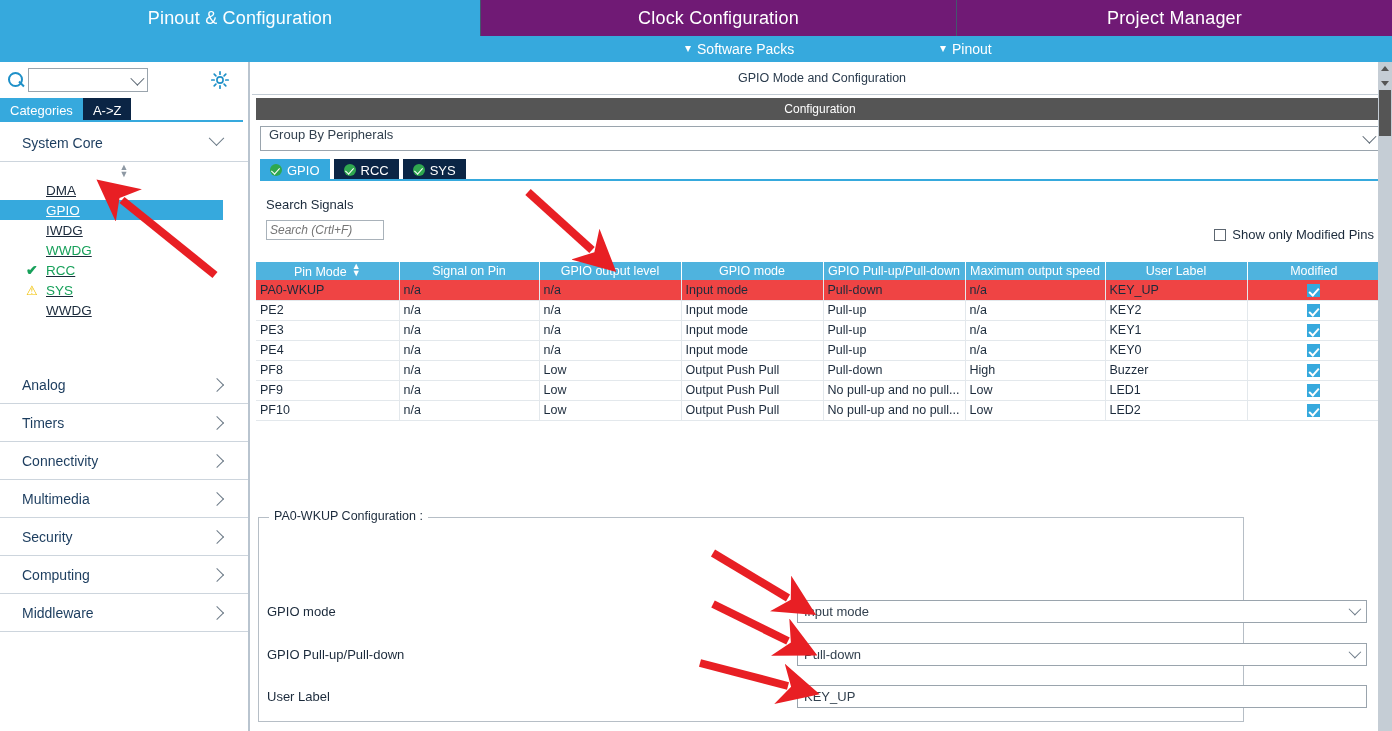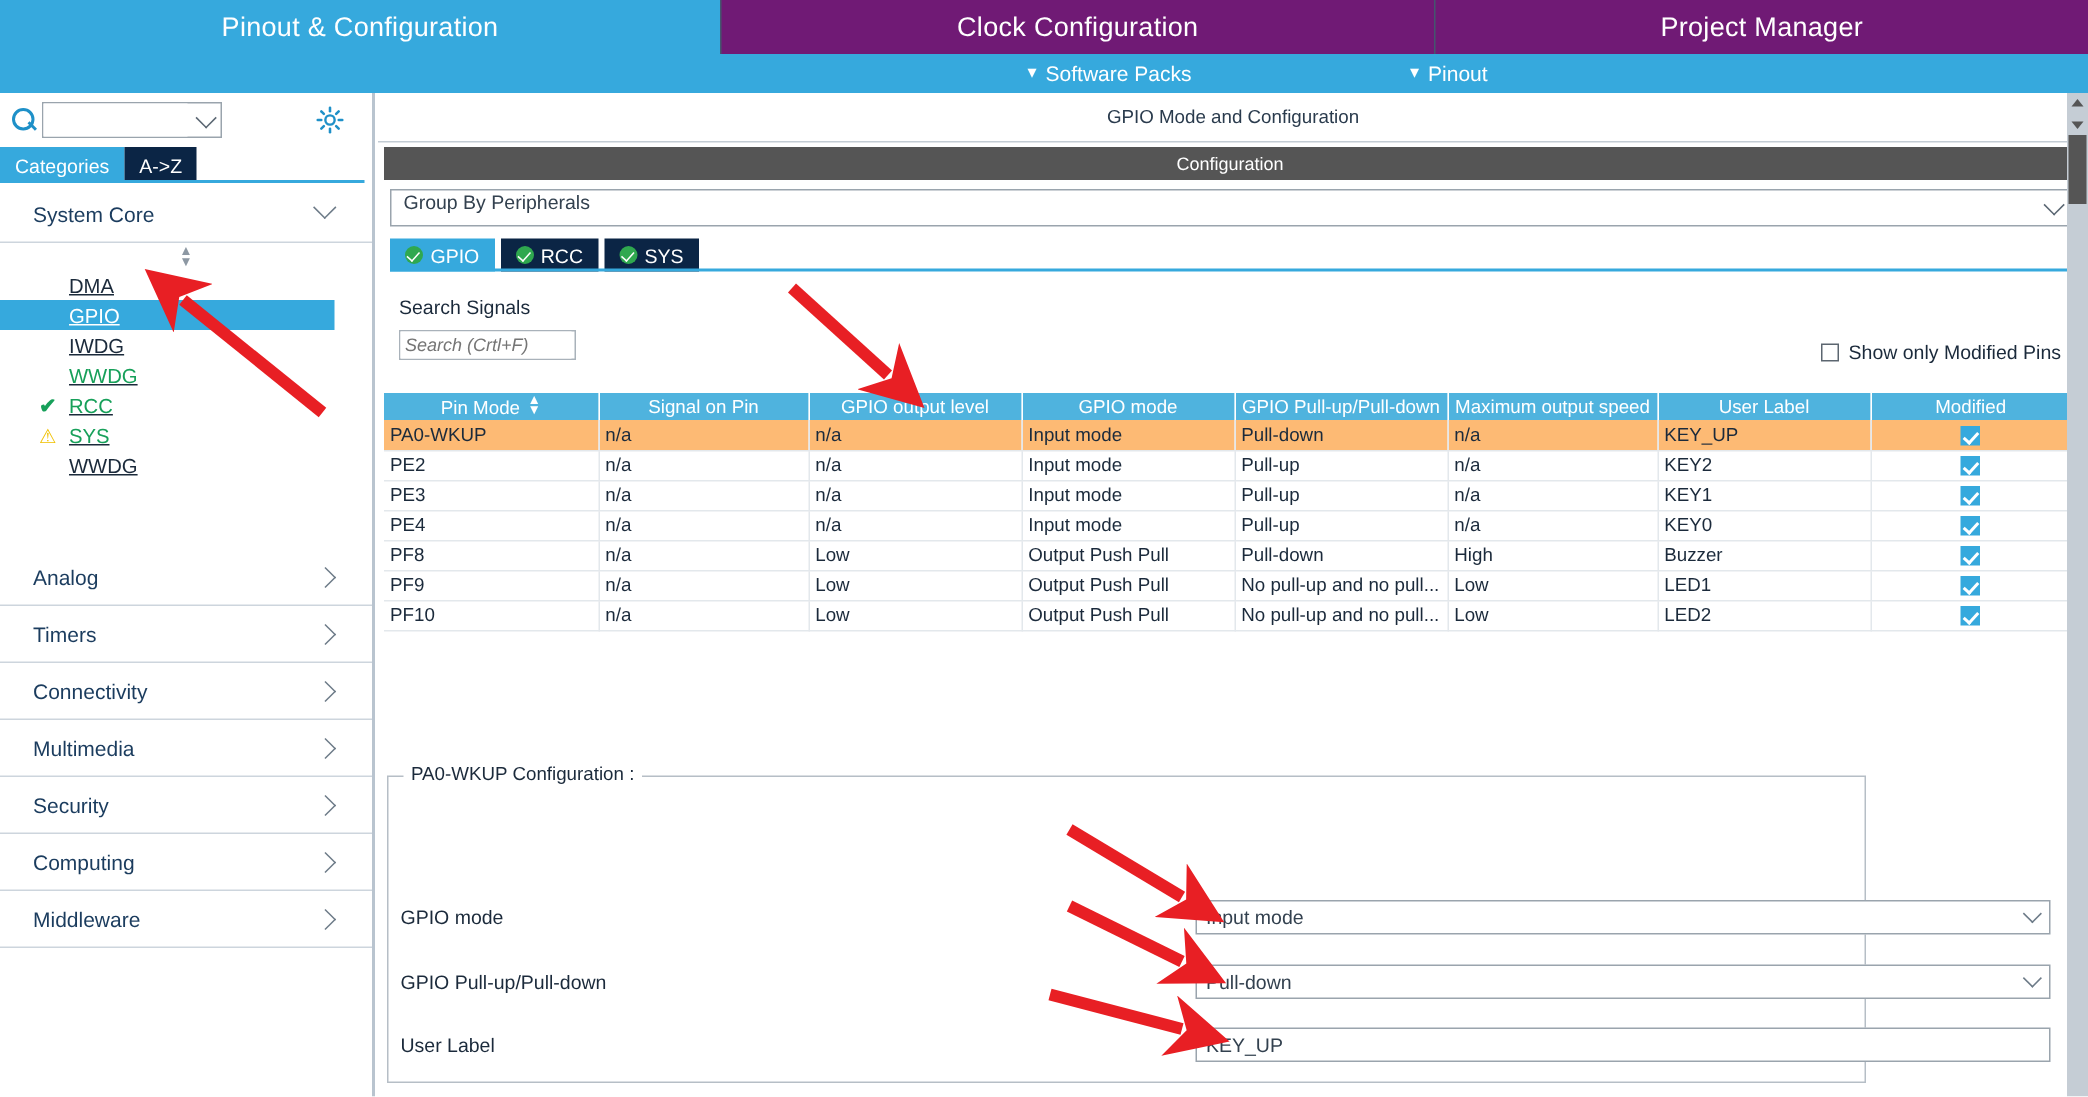--- a/index.html
+++ b/index.html
@@ -177,21 +177,21 @@
     background: #4fb3de; color: #ffffff; font-size: 12.5px; font-weight: normal;
     height: 18px; border-right: 1px solid #ffffff; text-align: center;
     padding: 1px 0;
   }
   thead th:last-child { border-right: none; }
   tbody td {
     height: 20px; font-size: 12.5px; color: #1b2a3b; padding: 0 4px;
     border-bottom: 1px solid #e3e8ec; border-right: 1px solid #e3e8ec;
     overflow: hidden; white-space: nowrap; text-overflow: ellipsis;
   }
-  tbody tr.sel td { background: #fdba74; }
+  tbody tr.sel td { background: #ef4444; }
   tbody td.cbcell { text-align: center; padding: 0; }
   .tickbox {
     width: 13px; height: 13px; background: #36a9dd; display: inline-block;
     position: relative; vertical-align: middle;
   }
   .tickbox::after {
     content: ""; position: absolute; left: 4px; top: 2px; width: 4px; height: 8px;
     border-right: 2px solid #fff; border-bottom: 2px solid #fff;
     transform: rotate(42deg);
   }

